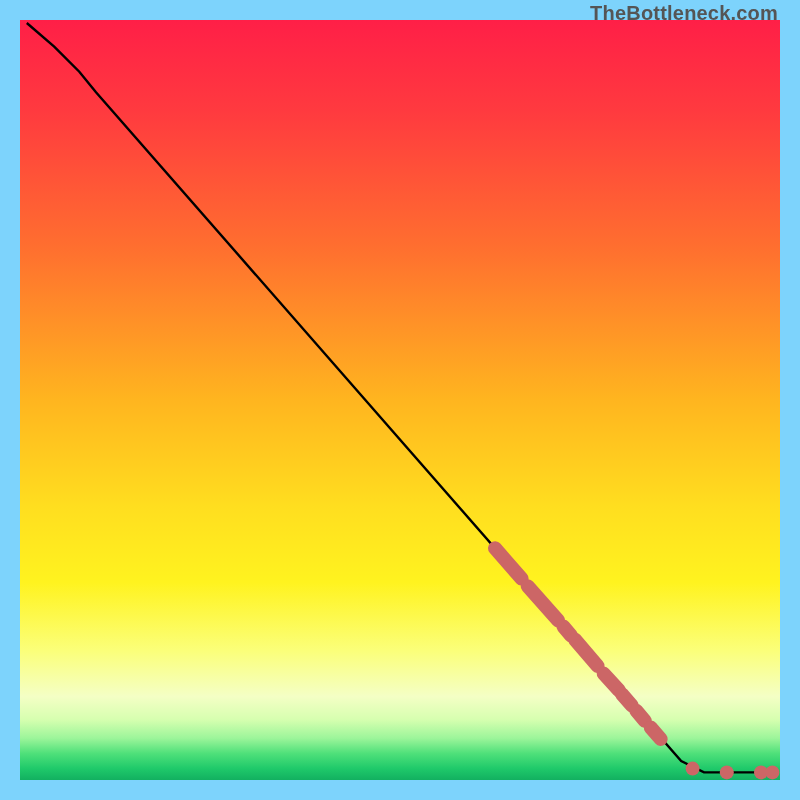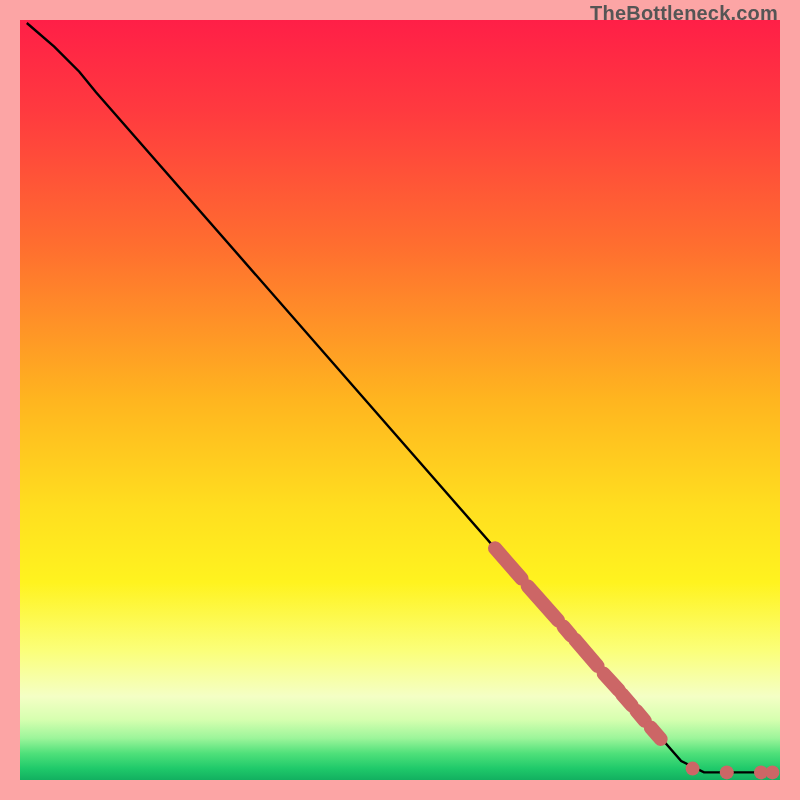--- a/index.html
+++ b/index.html
@@ -10,21 +10,21 @@
     overflow: hidden;
     background: #000;
     font-family: Arial, Helvetica, sans-serif;
   }
   .frame {
     position: absolute;
     left: 0;
     top: 0;
     width: 800px;
     height: 800px;
-    background: #fca5a5;
+    background: #7dd3fc;
   }
   .plot {
     position: absolute;
     left: 20px;
     top: 20px;
     width: 760px;
     height: 760px;
     overflow: hidden;
   }
   .attribution {

